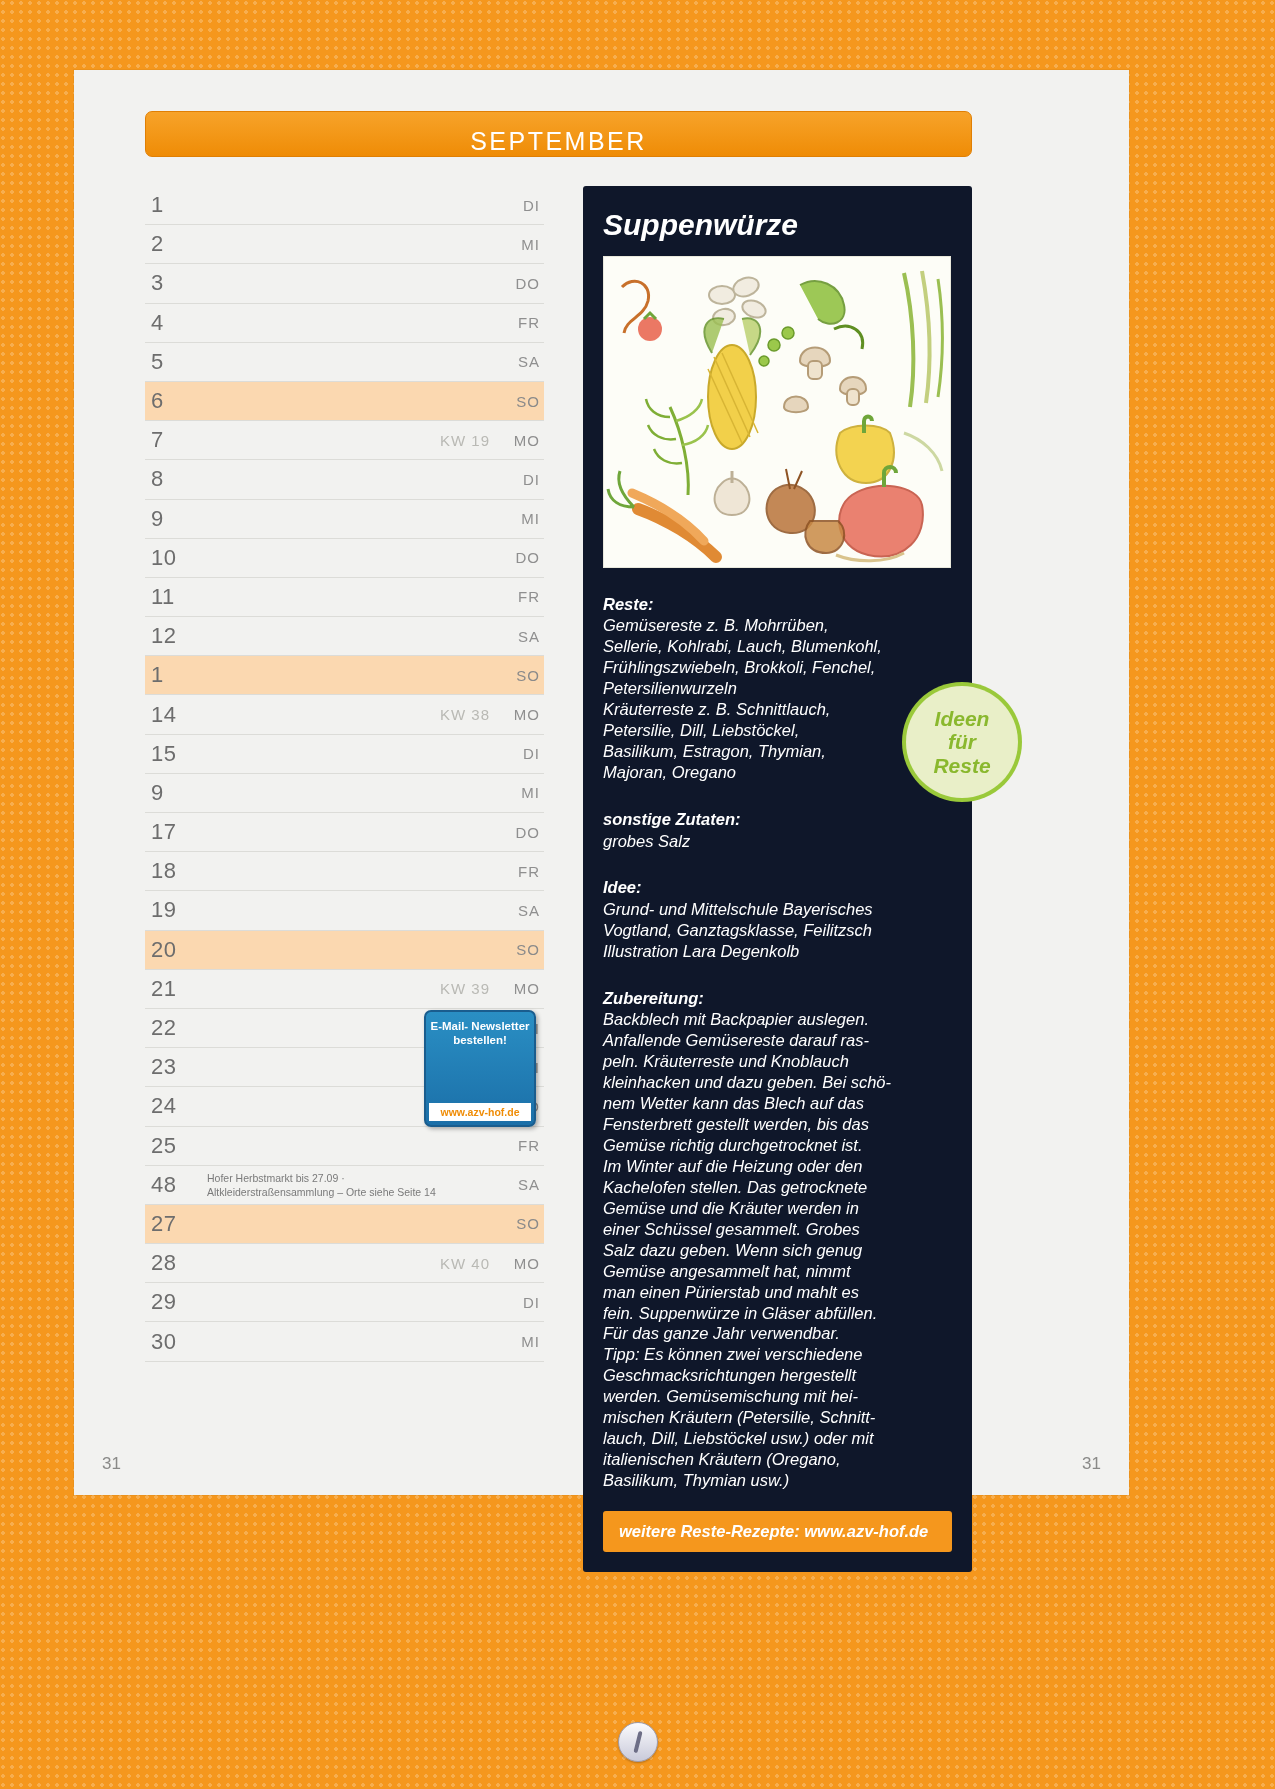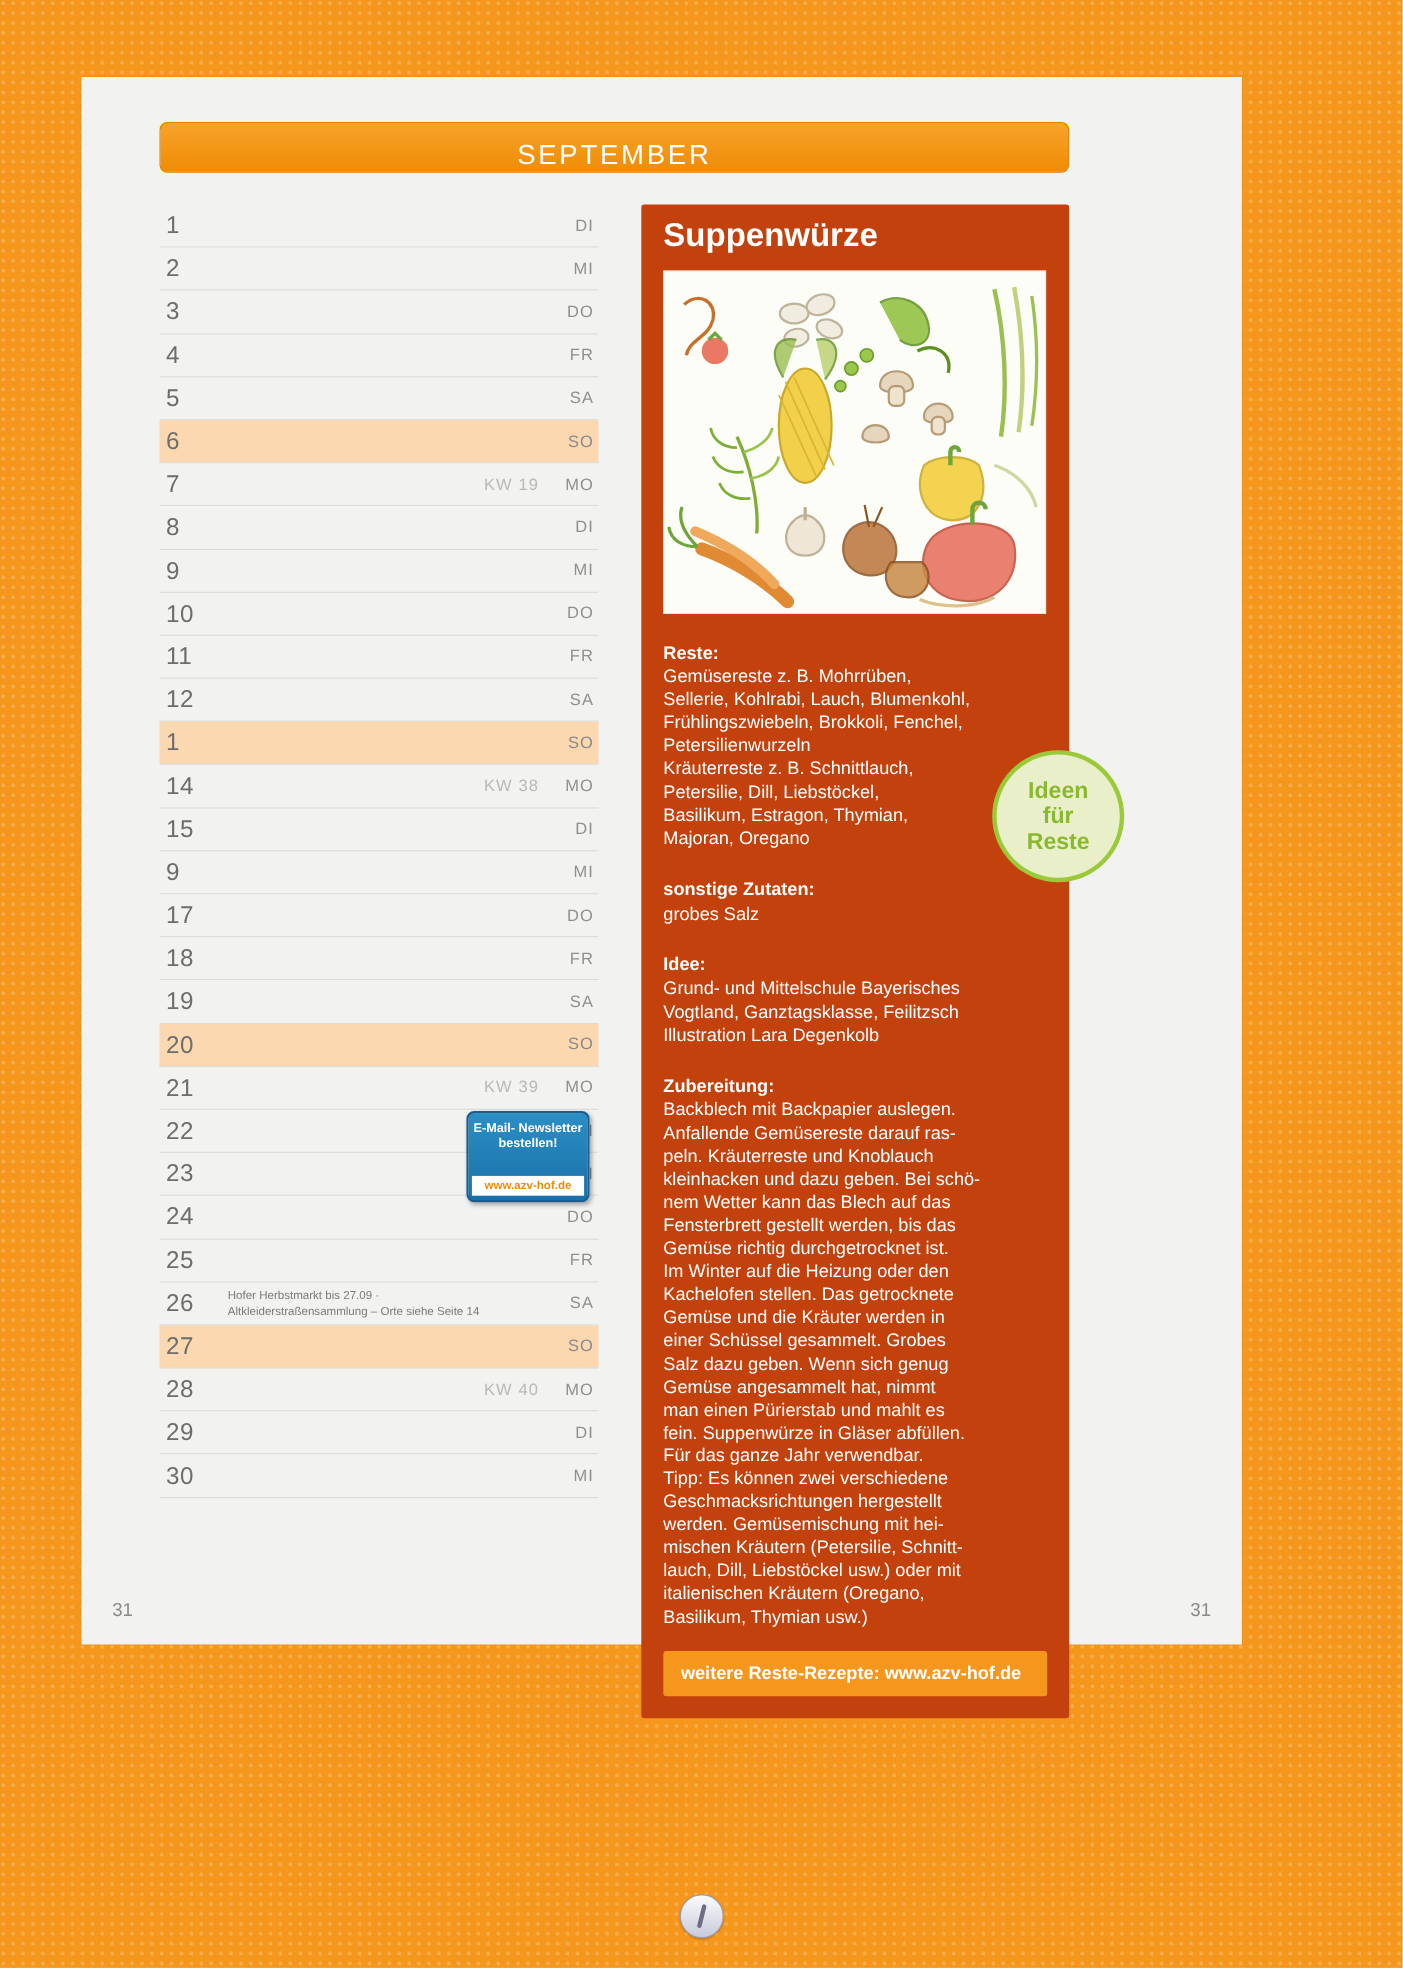--- a/index.html
+++ b/index.html
@@ -93,21 +93,21 @@
     text-align: right;
   }
   .day-row.sunday .day-abbr { color: #8a8a8a; }
 
   
   .newsletter {
     position: absolute;
     right: 8px;
     top: 824px;
     width: 112px;
-    height: 83px;
+    height: 117px;
     border-radius: 7px;
     background: linear-gradient(#2a8fc4, #1b6fa8);
     border: 2px solid #1a5d8e;
     box-shadow: 2px 2px 4px rgba(0,0,0,0.3);
     padding: 7px 4px 16px 4px;
     text-align: center;
   }
   .newsletter .nl-text {
     color: #ffffff;
     font-size: 11.5px;
@@ -121,25 +121,26 @@
     background: #ffffff;
     color: #ef8c06;
     font-size: 10.5px;
     font-weight: bold;
     padding: 3px 0;
     font-family: "Liberation Sans", sans-serif;
   }
 
   
   .recipe {
-    background: #c2410c;
+    background: #0f172a;
     border-radius: 3px;
-    padding: 12px 20px 20px 20px;
+    padding: 22px 20px 20px 20px;
     position: relative;
     min-height: 1290px;
+    font-style: italic;
   }
   .recipe h2 {
     margin: 0 0 14px 0;
     color: #ffffff;
     font-size: 30px;
     font-weight: bold;
     font-family: "Liberation Sans", sans-serif;
   }
   .illus {
     width: 348px; height: 312px;
@@ -387,21 +388,21 @@
               <div class="day-kw"></div>
               <div class="day-abbr">DO</div>
             </div>
             <div class="day-row">
               <div class="day-num">25</div>
               <div class="day-note" style="white-space: pre-line;"></div>
               <div class="day-kw"></div>
               <div class="day-abbr">FR</div>
             </div>
             <div class="day-row">
-              <div class="day-num">26</div>
+              <div class="day-num">48</div>
               <div class="day-note" style="white-space: pre-line;">Hofer Herbstmarkt bis 27.09 ·
 Altkleiderstraßensammlung – Orte siehe Seite 14</div>
               <div class="day-kw"></div>
               <div class="day-abbr">SA</div>
             </div>
             <div class="day-row sunday">
               <div class="day-num">27</div>
               <div class="day-note" style="white-space: pre-line;"></div>
               <div class="day-kw"></div>
               <div class="day-abbr">SO</div>

